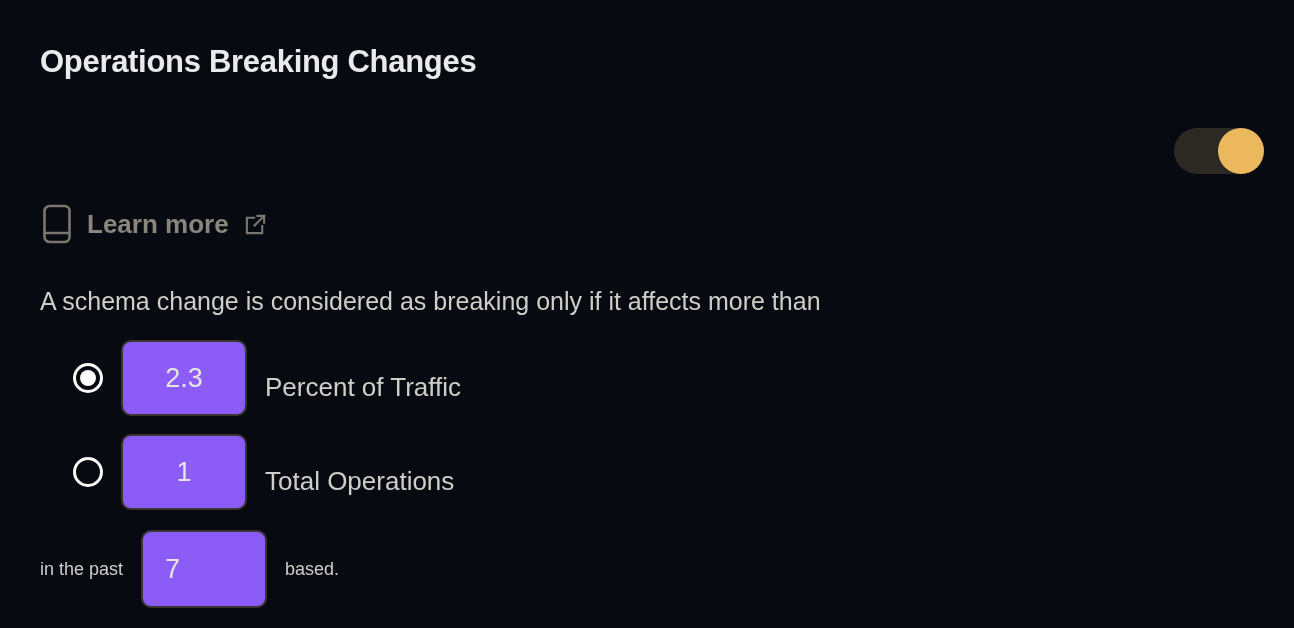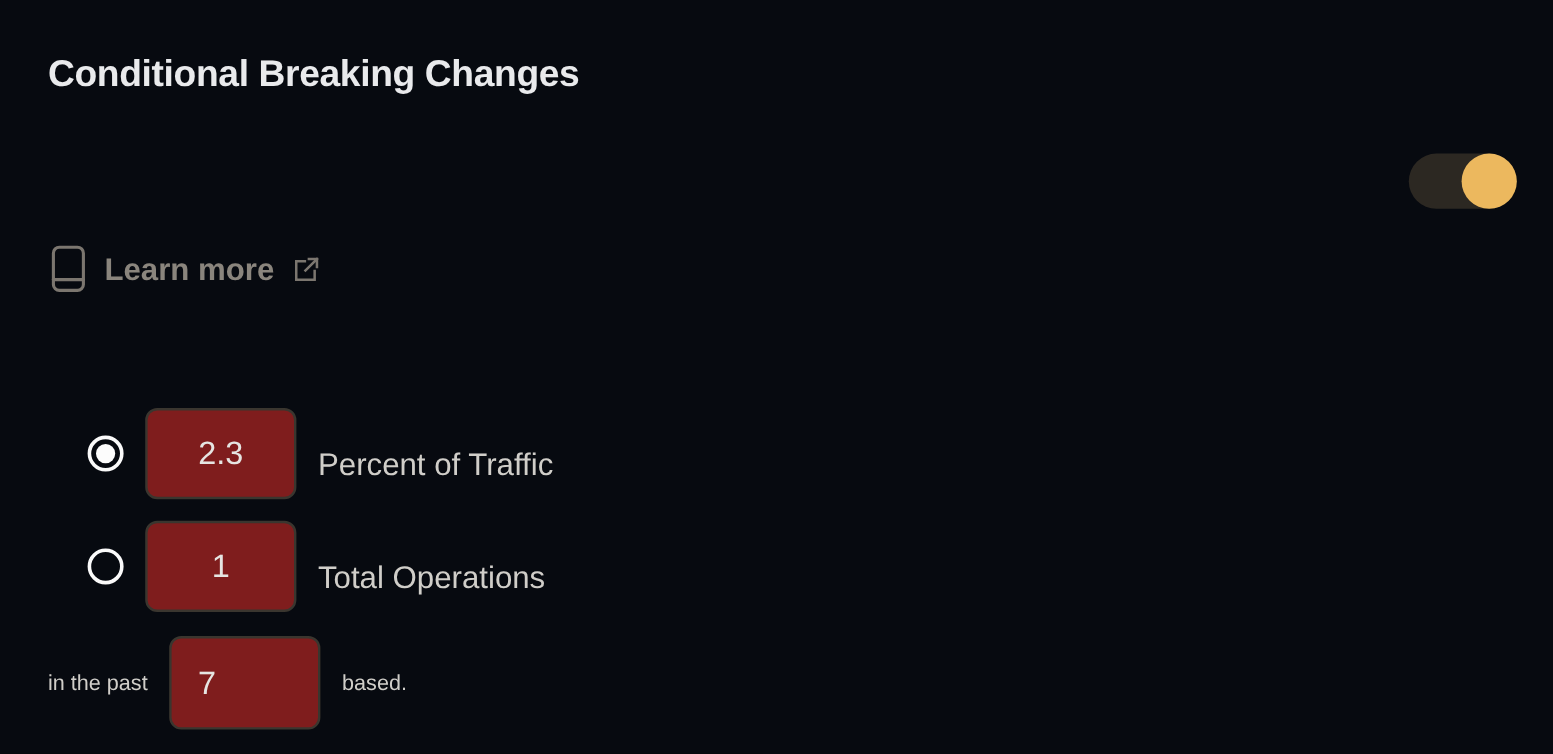--- a/index.html
+++ b/index.html
@@ -58,42 +58,42 @@
     position: relative; flex: 0 0 auto; cursor: pointer;
   }
   .radio.selected::after {
     content: ""; position: absolute; left: 50%; top: 50%;
     width: 16px; height: 16px; border-radius: 50%;
     background: #fcfcfc; transform: translate(-50%, -50%);
   }
 
   .num-input {
     width: 126px; height: 76px;
-    background: #7f1d1d; border: 2px solid #3a362f; border-radius: 10px;
+    background: #8b5cf6; border: 2px solid #3a362f; border-radius: 10px;
     color: #e6e5e2; font-size: 27px; text-align: center;
     font-family: "Liberation Sans", "DejaVu Sans", sans-serif;
     outline: none;
   }
   .num-input.left-align { text-align: left; padding-left: 22px; }
 
   .option-label { font-size: 26px; color: #d0cec9; white-space: nowrap; margin-top: 19px; }
 
   .period-row {
     position: absolute; left: 40px; top: 530px; height: 78px;
     display: flex; align-items: center; gap: 18px;
   }
   .period-row .num-input { height: 78px; }
   .period-text { font-size: 18px; color: #d0cec9; white-space: nowrap; }
 </style>
 </head>
 <body>
 
 <div class="panel">
 
-  <h2 class="title">Conditional Breaking Changes</h2>
+  <h2 class="title">Operations Breaking Changes</h2>
 
 
   <div class="toggle">
     <div class="knob"></div>
   </div>
 
   <div class="learn-more">
     <span>
       <svg width="30" height="40" viewBox="0 0 30 40" fill="none" stroke-width="2.6" stroke-linecap="round" stroke-linejoin="round">
         <rect x="2.5" y="2" width="25" height="36" rx="5"></rect>
@@ -103,20 +103,21 @@
     <span class="label">Learn more</span>
     <span>
       <svg width="23" height="23" viewBox="0 0 24 24" fill="none" stroke-width="2.2" stroke-linecap="square">
         <path d="M19 13.5V21H3V5h7.5"></path>
         <path d="M14 3h7v7"></path>
         <path d="M21 3l-10 10"></path>
       </svg>
     </span>
   </div>
 
+  <p class="intro">A schema change is considered as breaking only if it affects more than</p>
 
   <div class="option-row row-1">
     <div class="radio selected"></div>
     <input class="num-input" type="text" value="2.3" style="">
     <span class="option-label">Percent of Traffic</span>
   </div>
 
   <div class="option-row row-2">
     <div class="radio"></div>
     <input class="num-input" type="text" value="1" style="">

